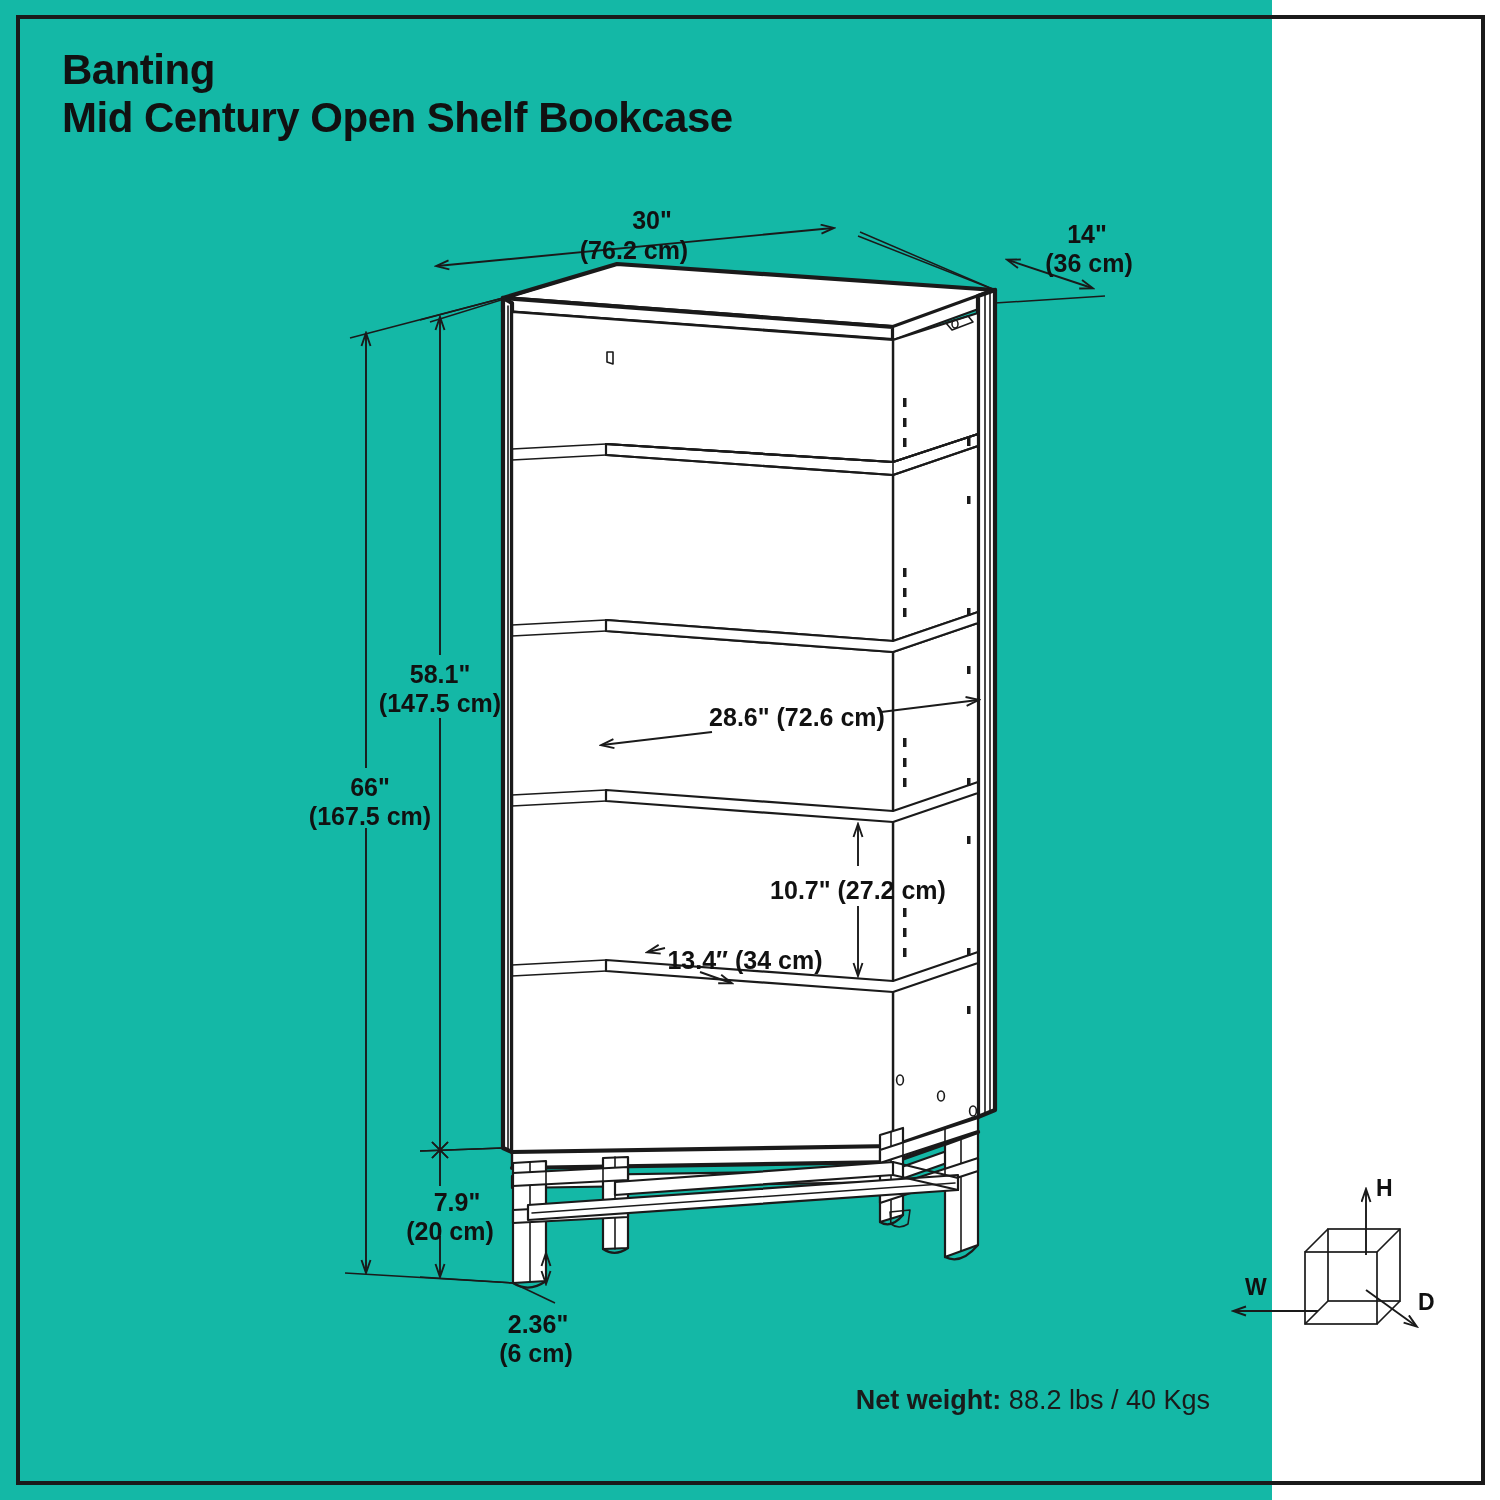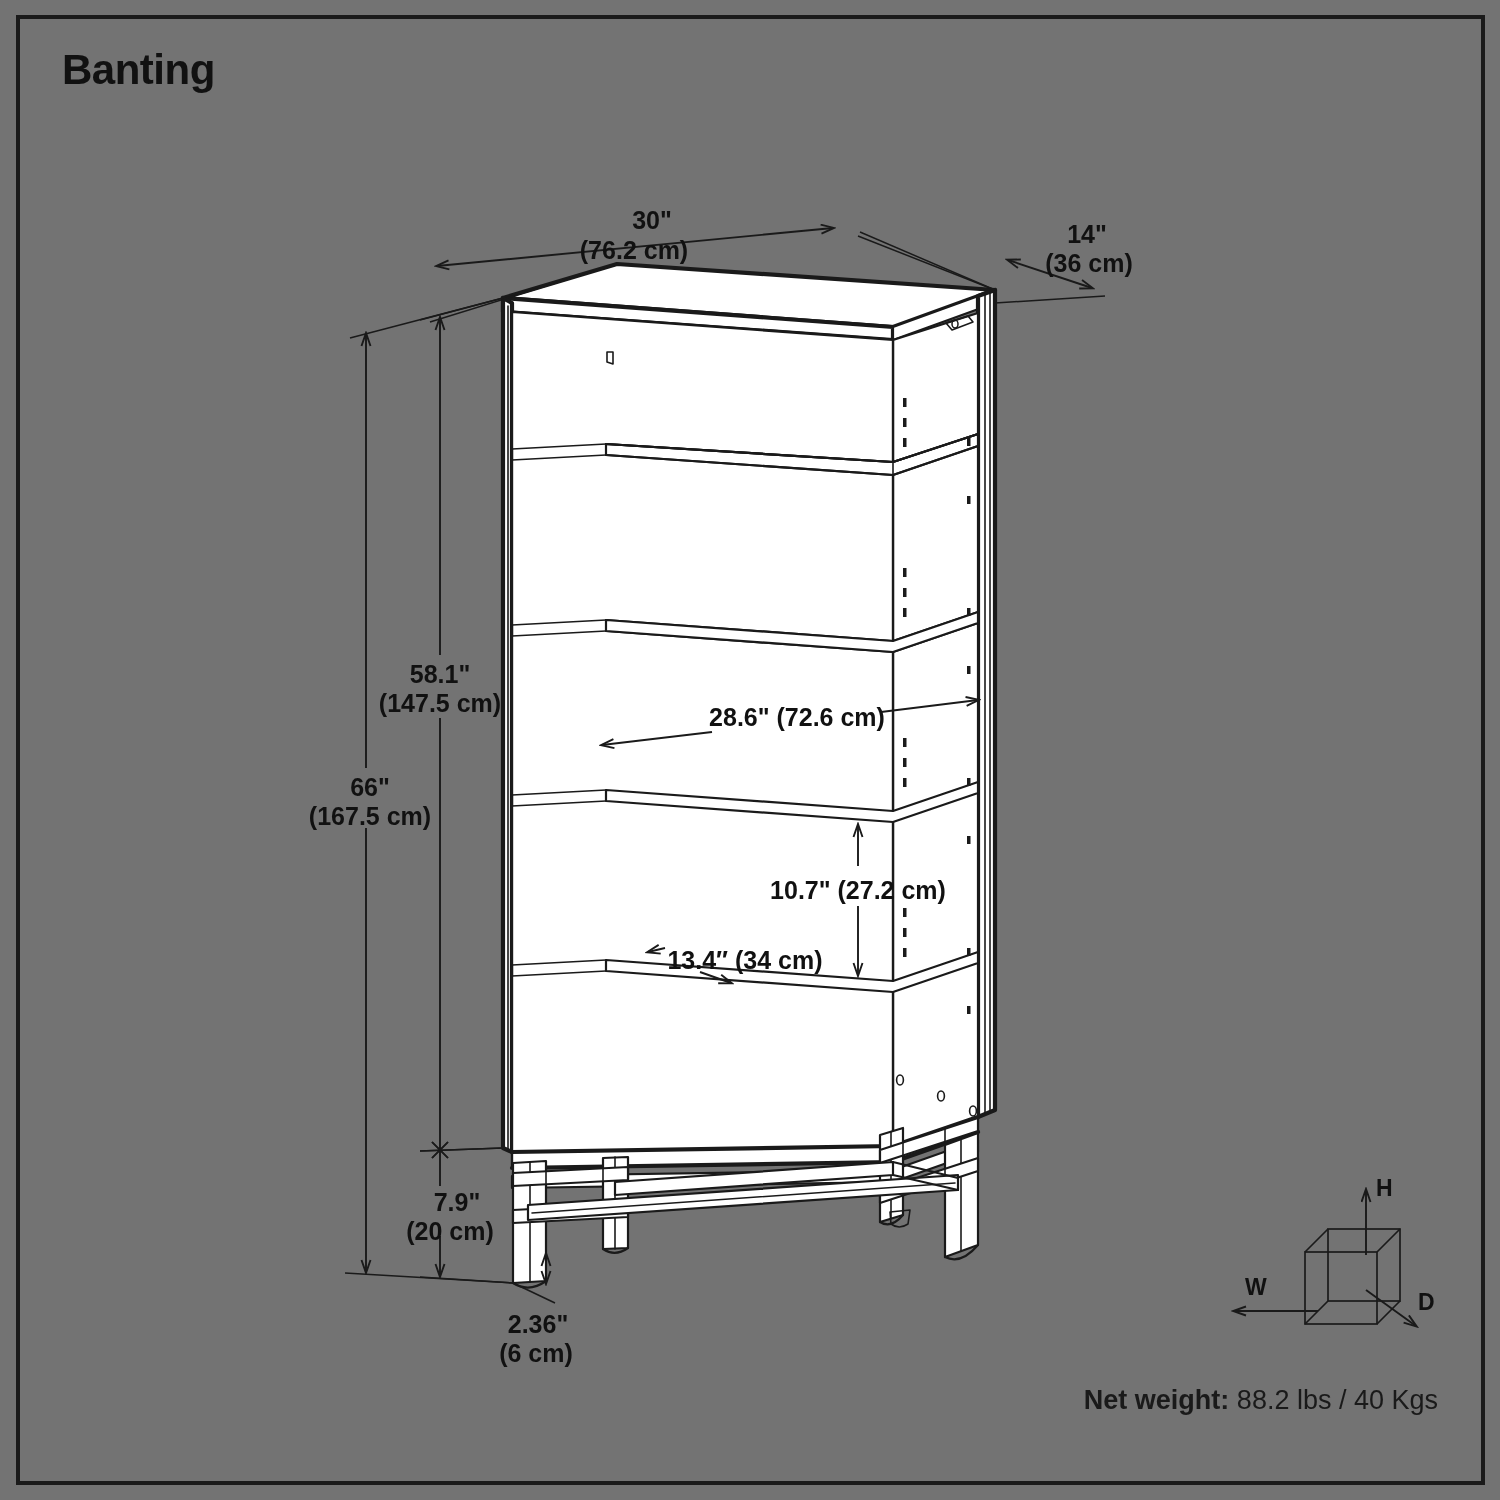--- a/index.html
+++ b/index.html
@@ -10,23 +10,23 @@
   }
   body {
     width: 1500px;
     height: 1500px;
     font-family: "Liberation Sans", sans-serif;
     color: #111111;
     overflow: hidden;
   }
   #spec-sheet {
     position: relative;
-    width: 1500px;
+    width: 1272px;
     height: 1500px;
-    background: #737373;
+    background: #14b8a6;
     box-sizing: border-box;
   }
   #page-border {
     position: absolute;
     left: 16px;
     top: 15px;
     width: 1469px;
     height: 1470px;
     border: 4px solid #1a1a1a;
     box-sizing: border-box;
@@ -136,20 +136,21 @@
 </style>
 </head>
 <body>
 
 <div id="spec-sheet">
 
   <div id="page-border"></div>
 
   <div id="title-block">
     <div class="line">Banting</div>
+    <div class="line">Mid Century Open Shelf Bookcase</div>
   </div>
 
   <svg id="drawing-area" viewBox="0 0 1500 1500" width="1500" height="1500">
 
     <defs>
       <marker id="arrowEnd" markerWidth="16" markerHeight="16" refX="13" refY="5.5" orient="auto" markerUnits="userSpaceOnUse">
         <path d="M1,1 L14,5.5 L1,10" class="ln" stroke-width="1.9" fill="none"></path>
       </marker>
       <marker id="arrowStart" markerWidth="16" markerHeight="16" refX="3" refY="5.5" orient="auto" markerUnits="userSpaceOnUse">
         <path d="M15,1 L2,5.5 L15,10" class="ln" stroke-width="1.9" fill="none"></path>

